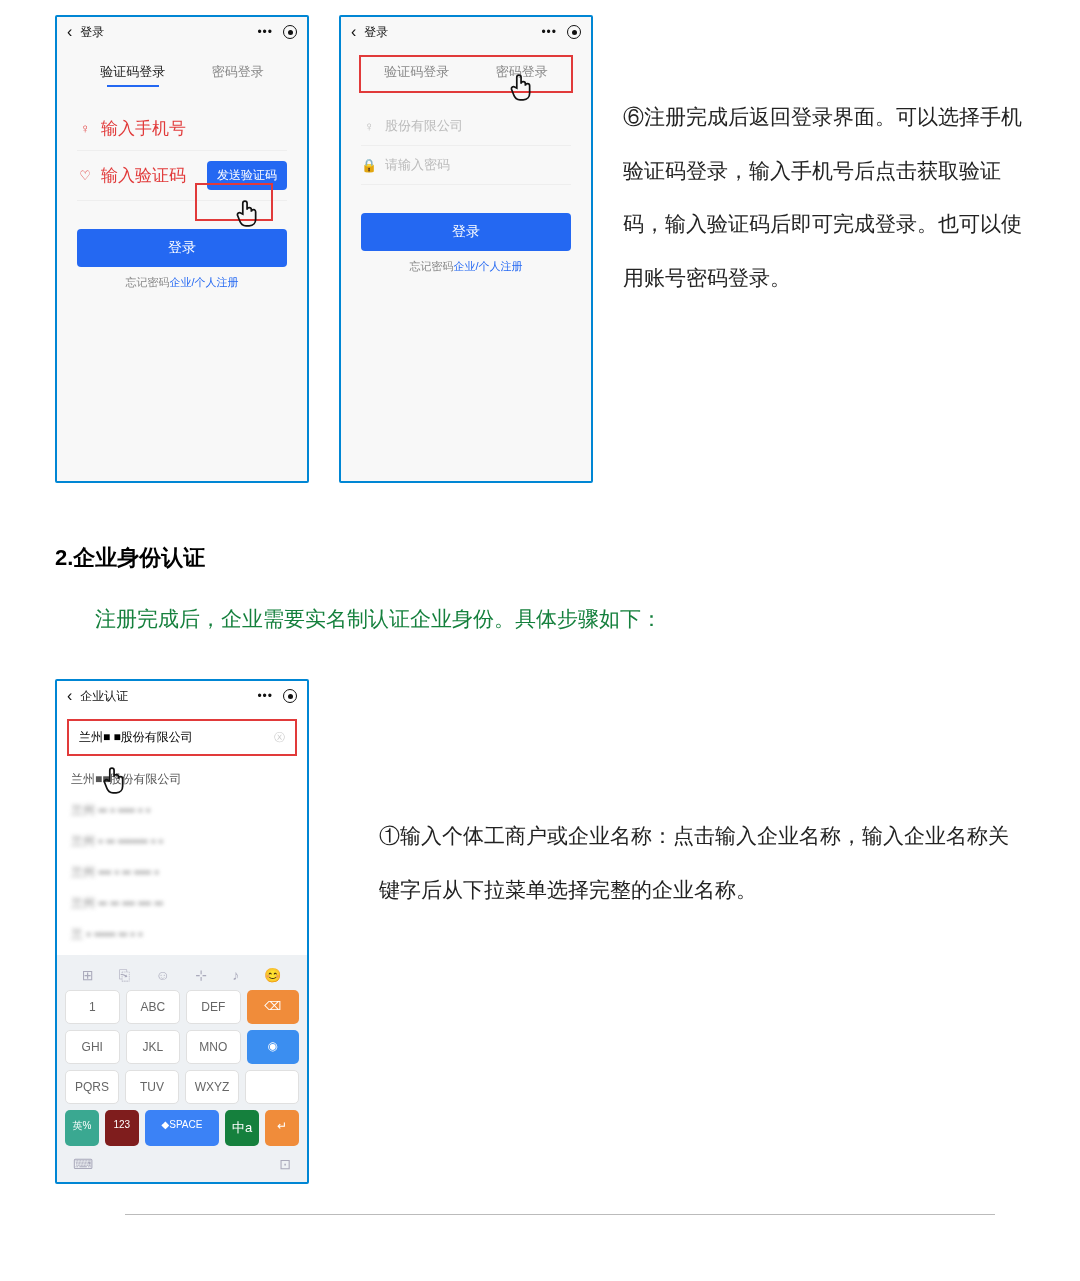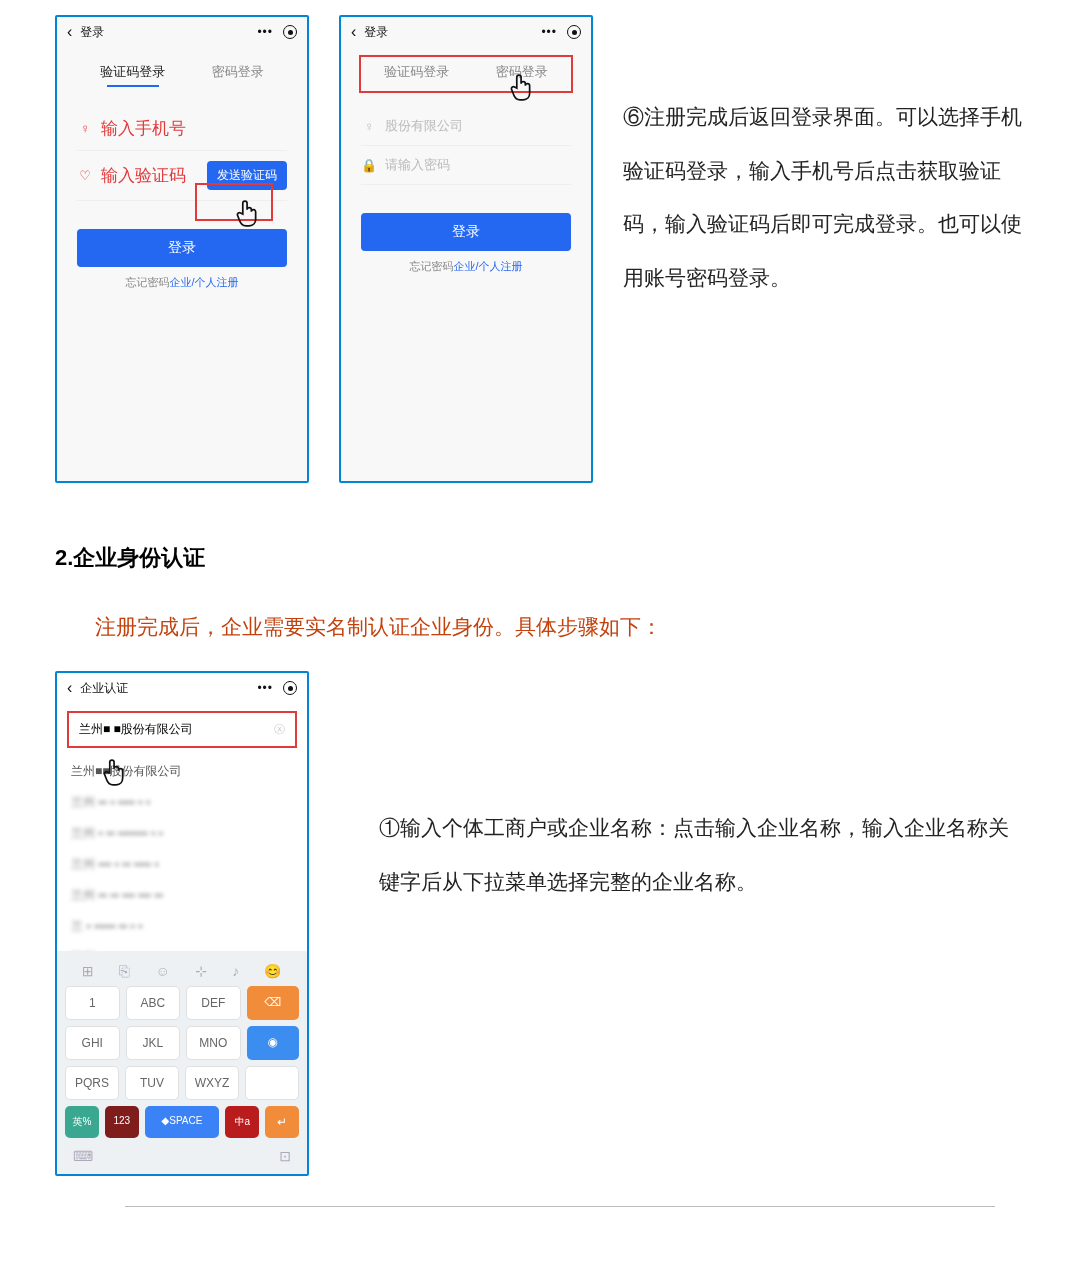--- a/index.html
+++ b/index.html
@@ -24,38 +24,38 @@
     .field-icon { width: 16px; text-align: center; color: #e13a3a; }
     .field-icon.gray { color: #bbb; }
     .send-btn { background: #2468f2; color: #fff; font-size: 12px; padding: 6px 10px; border-radius: 4px; margin-left: auto; }
     .login-btn { background: #2468f2; color: #fff; text-align: center; padding: 10px; margin: 18px 20px 8px; border-radius: 4px; font-size: 14px; position: relative; }
     .links { display: flex; justify-content: center; padding: 0 20px; font-size: 11px; color: #888; }
     .links .reg { color: #2468f2; }
     .pointer { position: absolute; width: 26px; height: 30px; }
     .pointer svg { width: 100%; height: 100%; }
     .red-box { position: absolute; border: 2px solid #e13a3a; }
     .desc6 { flex: 1; padding-top: 75px; font-size: 21px; line-height: 2.55; color: #222; }
-    .section-h { font-size: 22px; font-weight: 700; margin: 60px 0 40px; color: #000; }
-    .section-p { font-size: 21px; margin: 0 0 30px 40px; color: #c2410c; }
+    .section-h { font-size: 22px; font-weight: 700; margin: 60px 0 32px; color: #000; }
+    .section-p { font-size: 21px; margin: 0 0 46px 40px; color: #15803d; }
     .row2 { display: flex; align-items: flex-start; gap: 70px; }
     .phone2 { border: 2px solid #0086d4; width: 254px; height: 505px; background: #fff; position: relative; border-radius: 2px; display: flex; flex-direction: column; }
     .search-wrap { padding: 8px 10px; }
     .search-box { border: 2px solid #e13a3a; padding: 8px 10px; font-size: 12px; display: flex; align-items: center; }
     .search-clear { margin-left: auto; color: #ccc; font-size: 11px; }
     .results { padding: 0 14px; font-size: 12px; color: #555; overflow: hidden; }
     .result { padding: 7px 0; white-space: nowrap; }
     .blur { filter: blur(2px); color: #888; }
     .kbd { margin-top: auto; background: #eef1f4; padding: 6px 8px 10px; }
     .kbd-row { display: flex; gap: 6px; margin-bottom: 6px; }
     .key { background: #fff; flex: 1; text-align: center; padding: 9px 0; font-size: 12px; color: #666; border-radius: 5px; border: 1px solid #e0e0e0; }
     .key.orange { background: #f08c3a; color: #fff; border: none; }
     .key.blue { background: #3b8ef0; color: #fff; border: none; }
     .key.teal { background: #3aa891; color: #fff; border: none; font-size: 10px; }
     .key.red { background: #7f1d1d; color: #fff; border: none; font-size: 10px; }
-    .key.green { background: #b91c1c; color: #fff; border: none; font-size: 10px; }
+    .key.green { background: #15803d; color: #fff; border: none; font-size: 13px; }
     .key.gray { background: #3b82f6; color: #fff; border: none; font-size: 10px; }
     .key.wide { flex: 2.2; }
     .kbd-top { display: flex; justify-content: space-around; padding: 6px 4px; color: #aab; font-size: 14px; }
     .kbd-top .face { color: #5b8fd8; }
     .kbd-bottom { display: flex; justify-content: space-between; padding: 4px 8px 0; color: #aab; font-size: 14px; }
     .desc1 { flex: 1; padding-top: 130px; font-size: 21px; line-height: 2.55; color: #222; }
     .hr { border-top: 1px solid #bbb; margin: 30px 30px 0 70px; }
   </style>
 </head>
 <body>

